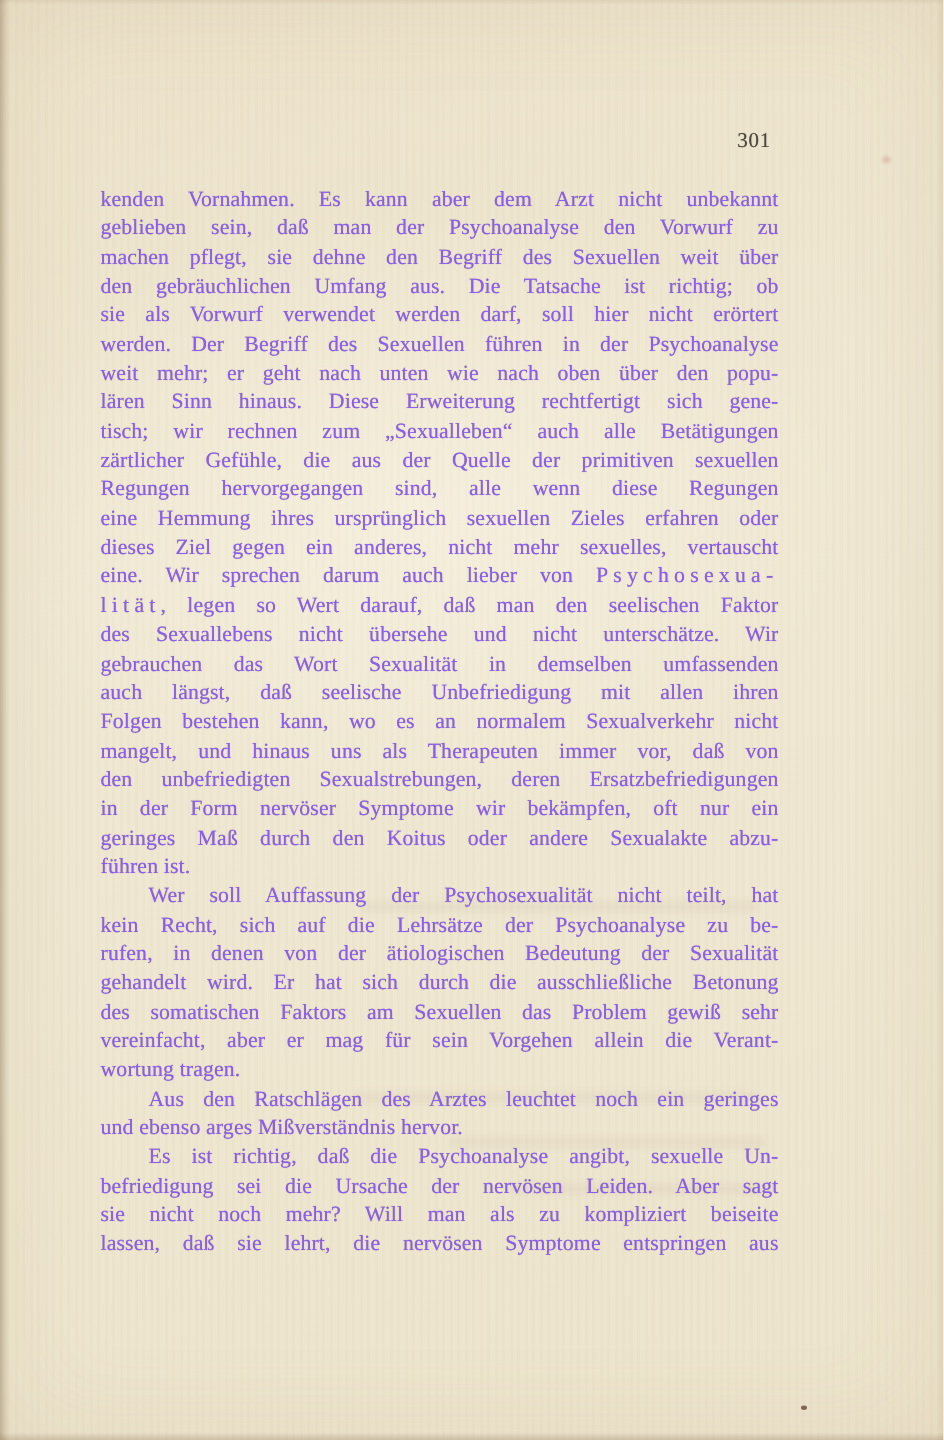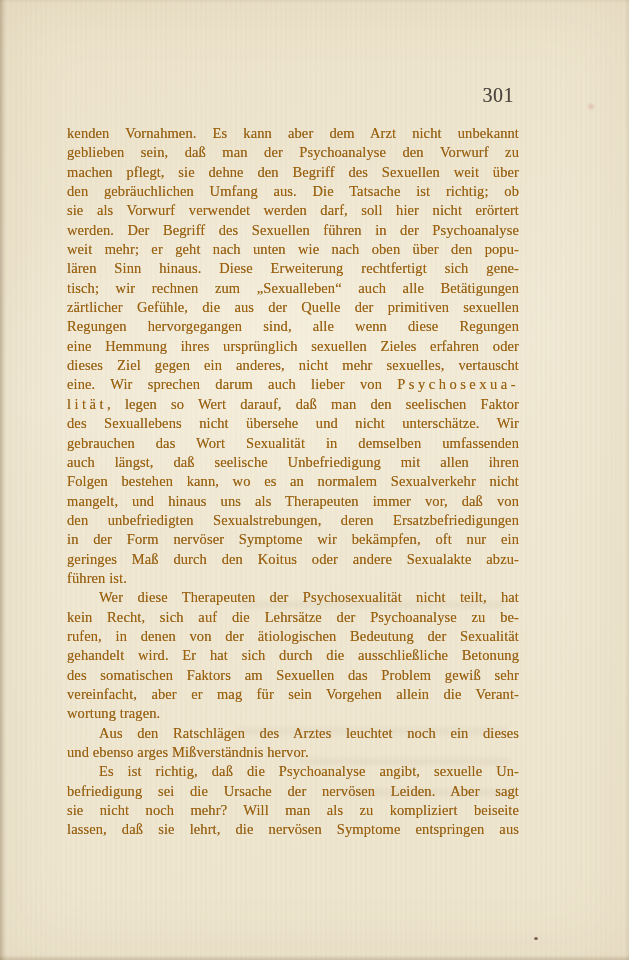--- a/index.html
+++ b/index.html
@@ -47,21 +47,21 @@
     height: 3px;
     background: linear-gradient(to bottom, rgba(105,82,48,0.08), rgba(105,82,48,0));
   }
 
   .page-number {
     position: absolute;
     top: 86px;
     left: 67px;
     width: 447px;
     text-align: right;
-    font-size: 20px;
+    font-size: 14px;
     line-height: 18px;
     color: #4d463e;
     letter-spacing: 0.5px;
     text-shadow: 0 0 0.5px rgba(77,70,62,0.55);
   }
 
   .text-block {
     position: absolute;
     top: 124px;
     left: 67px;
@@ -134,21 +134,21 @@
 
 <div class="ghost g1"></div>
 <div class="ghost g2"></div>
 <div class="ghost g3"></div>
 <div class="ghost g4"></div>
 <div class="speck"></div>
 <div class="smudge"></div>
 
 <div class="page-number">301</div>
 
-<div class="text-block" style="color: #a16207;">
+<div class="text-block" style="color: #8b5cf6;">
     <div class="line"><span>kenden Vornahmen. Es kann aber dem Arzt nicht unbekannt</span></div>
     <div class="line"><span>geblieben sein, daß man der Psychoanalyse den Vorwurf zu</span></div>
     <div class="line"><span>machen pflegt, sie dehne den Begriff des Sexuellen weit über</span></div>
     <div class="line"><span>den gebräuchlichen Umfang aus. Die Tatsache ist richtig; ob</span></div>
     <div class="line"><span>sie als Vorwurf verwendet werden darf, soll hier nicht erörtert</span></div>
     <div class="line"><span>werden. Der Begriff des Sexuellen führen in der Psychoanalyse</span></div>
     <div class="line"><span>weit mehr; er geht nach unten wie nach oben über den popu-</span></div>
     <div class="line"><span>lären Sinn hinaus. Diese Erweiterung rechtfertigt sich gene-</span></div>
     <div class="line"><span>tisch; wir rechnen zum „Sexualleben“ auch alle Betätigungen</span></div>
     <div class="line"><span>zärtlicher Gefühle, die aus der Quelle der primitiven sexuellen</span></div>
@@ -159,26 +159,26 @@
     <div class="line"><span class="spaced">lität</span><span>, legen so Wert darauf, daß man den seelischen Faktor</span></div>
     <div class="line"><span>des Sexuallebens nicht übersehe und nicht unterschätze. Wir</span></div>
     <div class="line"><span>gebrauchen das Wort Sexualität in demselben umfassenden</span></div>
     <div class="line"><span>auch längst, daß seelische Unbefriedigung mit allen ihren</span></div>
     <div class="line"><span>Folgen bestehen kann, wo es an normalem Sexualverkehr nicht</span></div>
     <div class="line"><span>mangelt, und hinaus uns als Therapeuten immer vor, daß von</span></div>
     <div class="line"><span>den unbefriedigten Sexualstrebungen, deren Ersatzbefriedigungen</span></div>
     <div class="line"><span>in der Form nervöser Symptome wir bekämpfen, oft nur ein</span></div>
     <div class="line"><span>geringes Maß durch den Koitus oder andere Sexualakte abzu-</span></div>
     <div class="line para-end"><span>führen ist.</span></div>
-    <div class="line indent"><span>Wer diese Therapeuten der Psychosexualität nicht teilt, hat</span></div>
+    <div class="line indent"><span>Wer soll Auffassung der Psychosexualität nicht teilt, hat</span></div>
     <div class="line"><span>kein Recht, sich auf die Lehrsätze der Psychoanalyse zu be-</span></div>
     <div class="line"><span>rufen, in denen von der ätiologischen Bedeutung der Sexualität</span></div>
     <div class="line"><span>gehandelt wird. Er hat sich durch die ausschließliche Betonung</span></div>
     <div class="line"><span>des somatischen Faktors am Sexuellen das Problem gewiß sehr</span></div>
     <div class="line"><span>vereinfacht, aber er mag für sein Vorgehen allein die Verant-</span></div>
     <div class="line para-end"><span>wortung tragen.</span></div>
-    <div class="line indent"><span>Aus den Ratschlägen des Arztes leuchtet noch ein dieses</span></div>
+    <div class="line indent"><span>Aus den Ratschlägen des Arztes leuchtet noch ein geringes</span></div>
     <div class="line para-end"><span>und ebenso arges Mißverständnis hervor.</span></div>
     <div class="line indent"><span>Es ist richtig, daß die Psychoanalyse angibt, sexuelle Un-</span></div>
     <div class="line"><span>befriedigung sei die Ursache der nervösen Leiden. Aber sagt</span></div>
     <div class="line"><span>sie nicht noch mehr? Will man als zu kompliziert beiseite</span></div>
     <div class="line"><span>lassen, daß sie lehrt, die nervösen Symptome entspringen aus</span></div>
   </div>
 
 </body></html>

